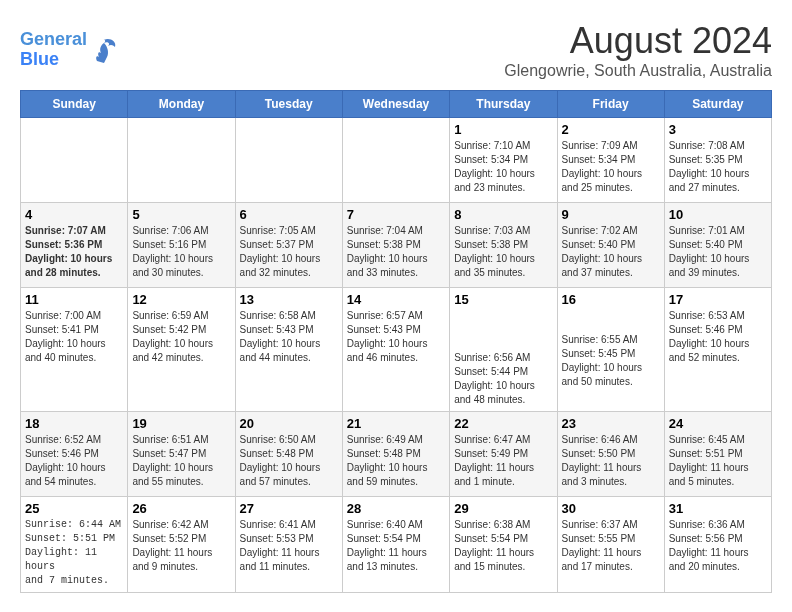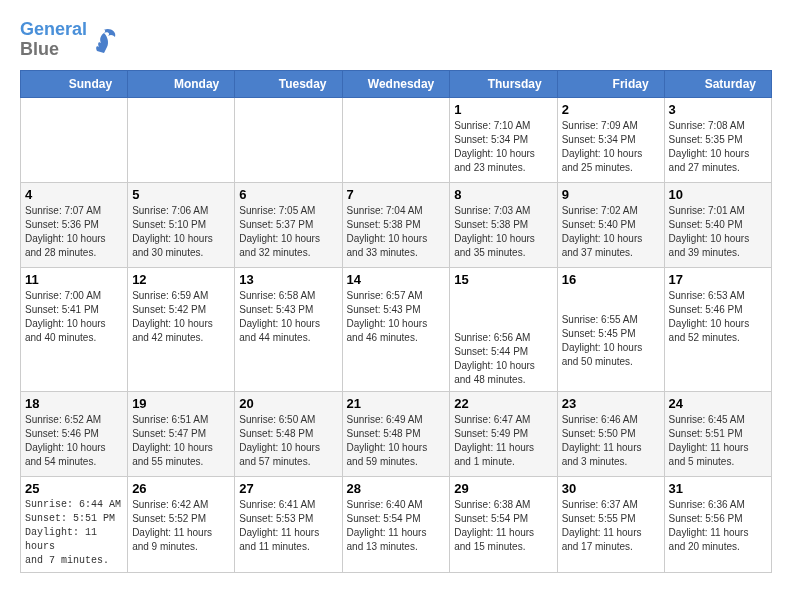--- a/index.html
+++ b/index.html
@@ -47,22 +47,22 @@
       color: #555;
     }
     table {
       width: 100%;
       border-collapse: collapse;
       font-size: 11px;
     }
     thead th {
       background-color: #4a7fcb;
       color: #fff;
-      padding: 6px 15px;
-      text-align: right;
+      padding: 6px 0;
+      text-align: center;
       font-size: 12px;
       border: 1px solid #3a6ab5;
       margin-top: 20px;
     }
     td {
       border: 1px solid #ccc;
       padding: 4px;
       vertical-align: top;
       width: 108px;
       height: 85px;
@@ -87,27 +87,31 @@
     }
   </style>
 </head>
 <body>
 
 <div class="header">
   <div class="logo">
     <div>
       <div class="logo-text">
         <span>General</span><br>
-        <span style="color:#737373;">Blue</span>
+        <span style="color:#3b82f6;">Blue</span>
       </div>
     </div>
     <svg class="logo-bird" viewBox="0 0 30 30">
       <path d="M15 5 C20 2, 28 6, 26 12 C24 10, 22 9, 19 11 C22 8, 18 6, 15 8 C18 5, 14 4, 15 5Z" fill="#4a7fcb"></path>
       <path d="M15 8 C12 10, 10 14, 12 18 C10 16, 8 18, 10 22 C8 20, 6 22, 8 26 L15 28 L18 22 C20 18, 19 12, 15 8Z" fill="#4a7fcb"></path>
     </svg>
+  </div>
+  <div class="title-section">
+    <div class="main-title">August 2024</div>
+    <div class="subtitle">Glengowrie, South Australia, Australia</div>
   </div>
 </div>
 
 <table>
   <thead>
     <tr>
     <th>Sunday</th>
         <th>Monday</th>
         <th>Tuesday</th>
         <th>Wednesday</th>
@@ -140,29 +144,29 @@
           <span class="day-num">3</span>
           <div class="day-info" style="white-space: pre-line;">Sunrise: 7:08 AM
 Sunset: 5:35 PM
 Daylight: 10 hours
 and 27 minutes.</div>
         </td>
       </tr>
       <tr>
         <td>
           <span class="day-num">4</span>
-          <div class="day-info" style="white-space: pre-line;">Sunrise: 7:07 AM
+          <div class="day-info" style="white-space: pre-line; font-weight: bold;">Sunrise: 7:07 AM
 Sunset: 5:36 PM
 Daylight: 10 hours
 and 28 minutes.</div>
         </td>
         <td>
           <span class="day-num">5</span>
           <div class="day-info" style="white-space: pre-line;">Sunrise: 7:06 AM
-Sunset: 5:10 PM
+Sunset: 5:16 PM
 Daylight: 10 hours
 and 30 minutes.</div>
         </td>
         <td>
           <span class="day-num">6</span>
           <div class="day-info" style="white-space: pre-line;">Sunrise: 7:05 AM
 Sunset: 5:37 PM
 Daylight: 10 hours
 and 32 minutes.</div>
         </td>

